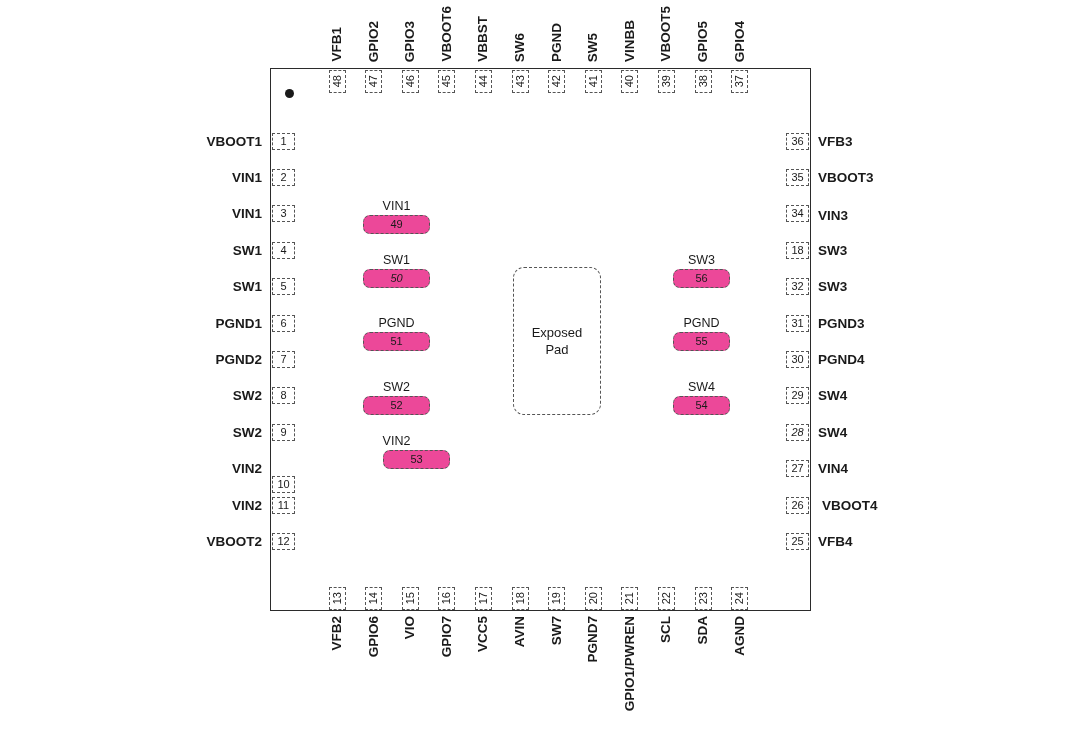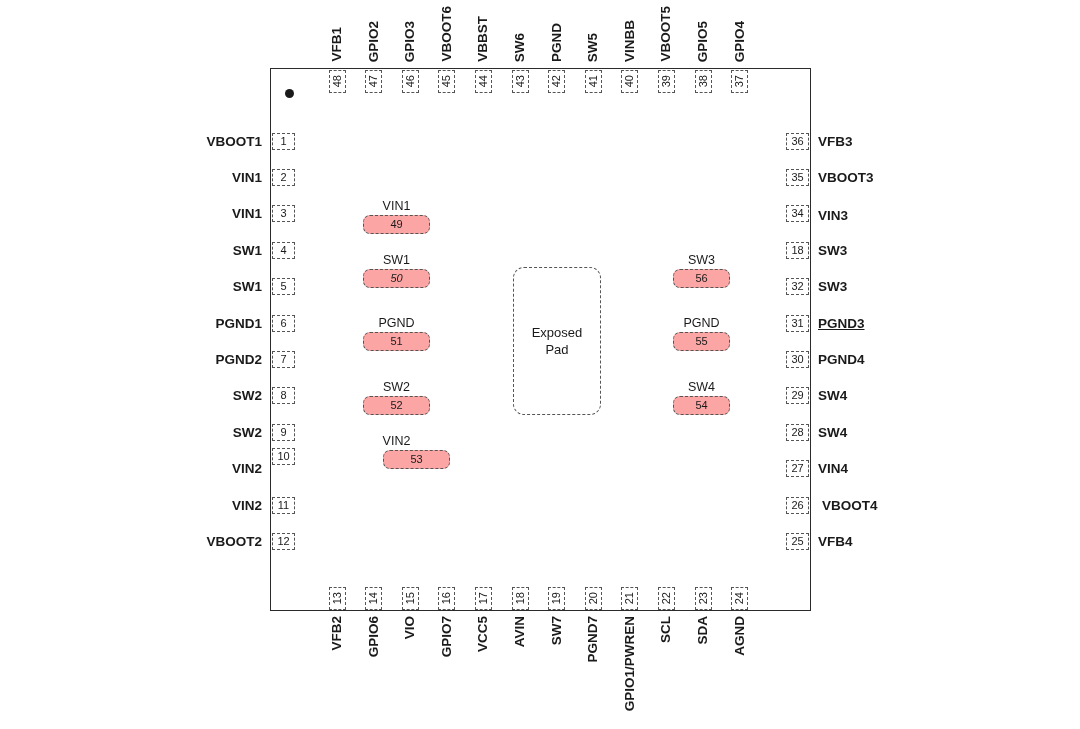--- a/index.html
+++ b/index.html
@@ -64,21 +64,21 @@
   .innerlabel {
     position: absolute;
     font-size: 12.5px;
     line-height: 14px;
     text-align: center;
   }
   .innerbox {
     position: absolute;
     border: 1.3px dashed #555;
     border-radius: 7px;
-    background: #fca5a5;
+    background: #ec4899;
     display: flex;
     align-items: center;
     justify-content: center;
     font-size: 11px;
     line-height: 1;
   }
   .epad {
     position: absolute;
     left: 513px; top: 267px;
     width: 88px; height: 148px;
@@ -117,43 +117,43 @@
     <div class="numbox horiz" style="top: 278.1px; left: 272px;">5</div>
     <div class="pinlabel lft" style="top: 314.5px; left: 118px; width: 144px;">PGND1</div>
     <div class="numbox horiz" style="top: 314.5px; left: 272px;">6</div>
     <div class="pinlabel lft" style="top: 350.9px; left: 118px; width: 144px;">PGND2</div>
     <div class="numbox horiz" style="top: 350.9px; left: 272px;">7</div>
     <div class="pinlabel lft" style="top: 387.3px; left: 118px; width: 144px;">SW2</div>
     <div class="numbox horiz" style="top: 387.3px; left: 272px;">8</div>
     <div class="pinlabel lft" style="top: 423.7px; left: 118px; width: 144px;">SW2</div>
     <div class="numbox horiz" style="top: 423.7px; left: 272px;">9</div>
     <div class="pinlabel lft" style="top: 460.1px; left: 118px; width: 144px;">VIN2</div>
-    <div class="numbox horiz" style="top: 448px; left: 272px;">10</div>
+    <div class="numbox horiz" style="top: 476px; left: 272px;">10</div>
     <div class="pinlabel lft" style="top: 496.5px; left: 118px; width: 144px;">VIN2</div>
     <div class="numbox horiz" style="top: 496.5px; left: 272px;">11</div>
     <div class="pinlabel lft" style="top: 532.9px; left: 118px; width: 144px;">VBOOT2</div>
     <div class="numbox horiz" style="top: 532.9px; left: 272px;">12</div>
     <div class="pinlabel" style="top: 132.5px; left: 818px;">VFB3</div>
     <div class="numbox horiz" style="top: 132.5px; left: 786px;">36</div>
     <div class="pinlabel" style="top: 168.9px; left: 818px;">VBOOT3</div>
     <div class="numbox horiz" style="top: 168.9px; left: 786px;">35</div>
     <div class="pinlabel" style="top: 207px; left: 818px;">VIN3</div>
     <div class="numbox horiz" style="top: 205.3px; left: 786px;">34</div>
     <div class="pinlabel" style="top: 241.7px; left: 818px;">SW3</div>
     <div class="numbox horiz" style="top: 241.7px; left: 786px;">18</div>
     <div class="pinlabel" style="top: 278.1px; left: 818px;">SW3</div>
     <div class="numbox horiz" style="top: 278.1px; left: 786px;">32</div>
-    <div class="pinlabel" style="top: 314.5px; left: 818px; text-decoration: underline;">PGND3</div>
+    <div class="pinlabel" style="top: 314.5px; left: 818px;">PGND3</div>
     <div class="numbox horiz" style="top: 314.5px; left: 786px;">31</div>
     <div class="pinlabel" style="top: 350.9px; left: 818px;">PGND4</div>
     <div class="numbox horiz" style="top: 350.9px; left: 786px;">30</div>
     <div class="pinlabel" style="top: 387.3px; left: 818px;">SW4</div>
     <div class="numbox horiz" style="top: 387.3px; left: 786px;">29</div>
     <div class="pinlabel" style="top: 423.7px; left: 818px;">SW4</div>
-    <div class="numbox horiz" style="top: 423.7px; left: 786px;">28</div>
+    <div class="numbox horiz" style="top: 423.7px; left: 786px; font-style: italic;">28</div>
     <div class="pinlabel" style="top: 460.1px; left: 818px;">VIN4</div>
     <div class="numbox horiz" style="top: 460.1px; left: 786px;">27</div>
     <div class="pinlabel" style="top: 496.5px; left: 822px;">VBOOT4</div>
     <div class="numbox horiz" style="top: 496.5px; left: 786px;">26</div>
     <div class="pinlabel" style="top: 532.9px; left: 818px;">VFB4</div>
     <div class="numbox horiz" style="top: 532.9px; left: 786px;">25</div>
     <div class="vlabel" style="left: 328px; bottom: 667px;">VFB1</div>
     <div class="numbox vert" style="top: 70px; left: 328.5px;">
       <span class="vtext">48</span>
     </div>

